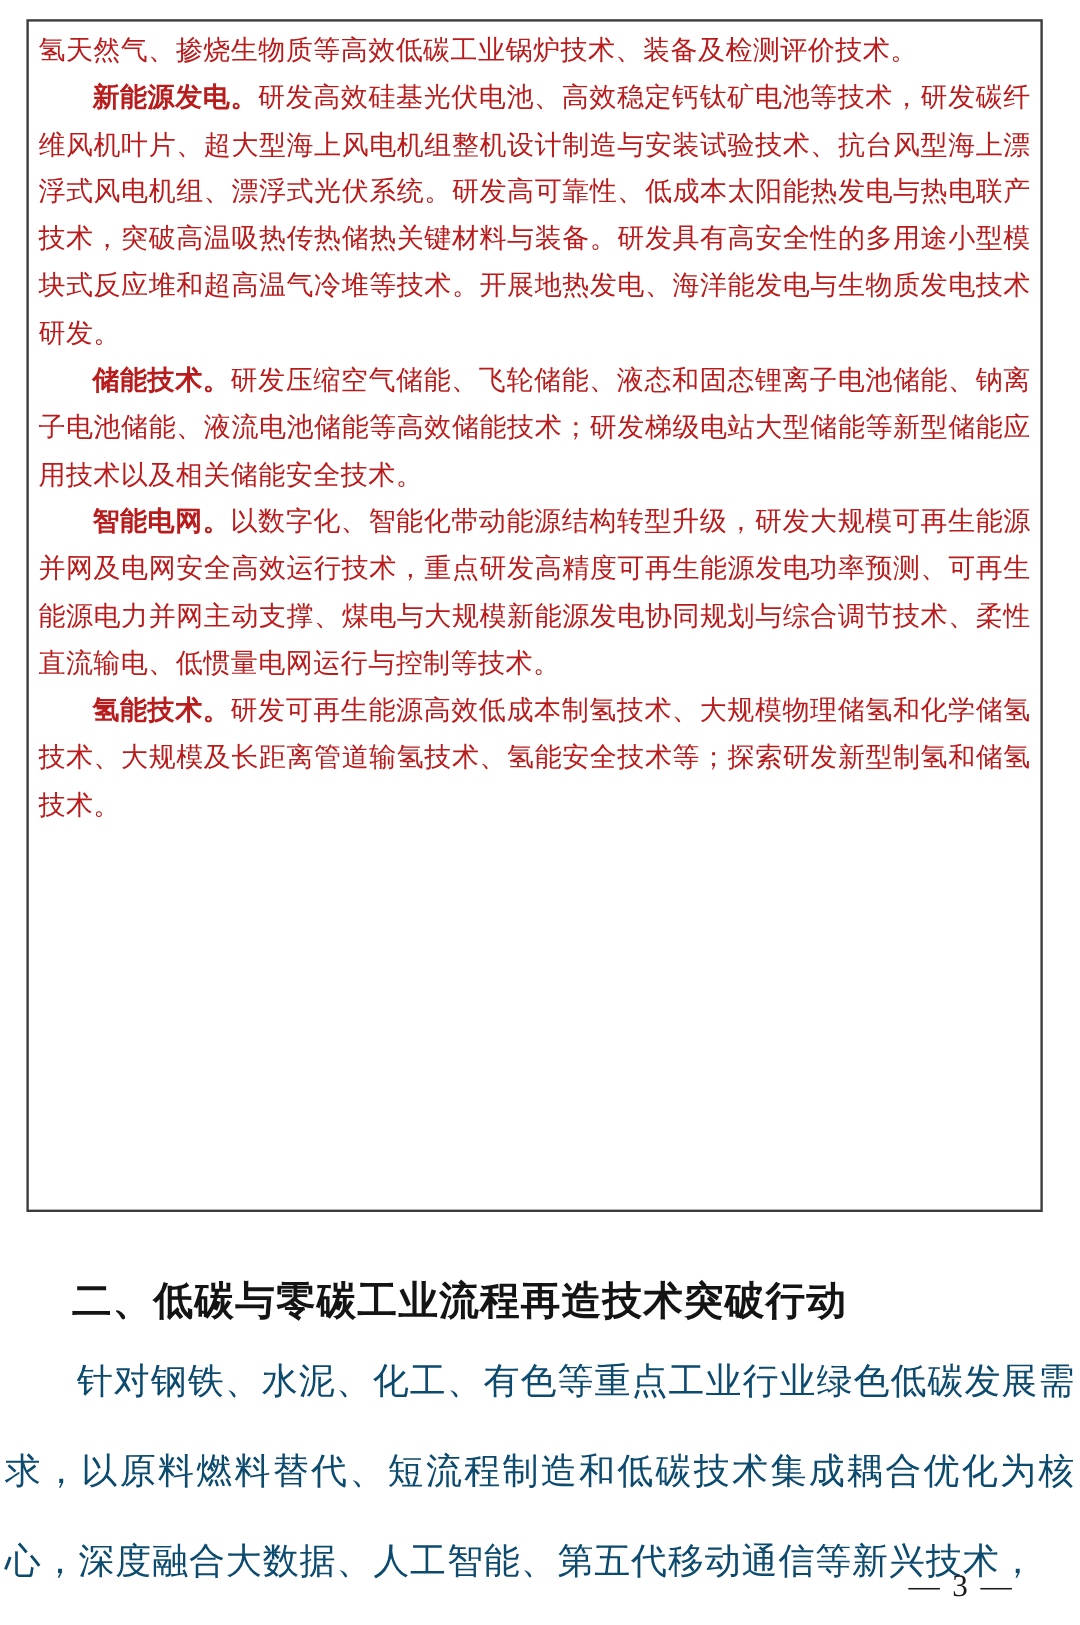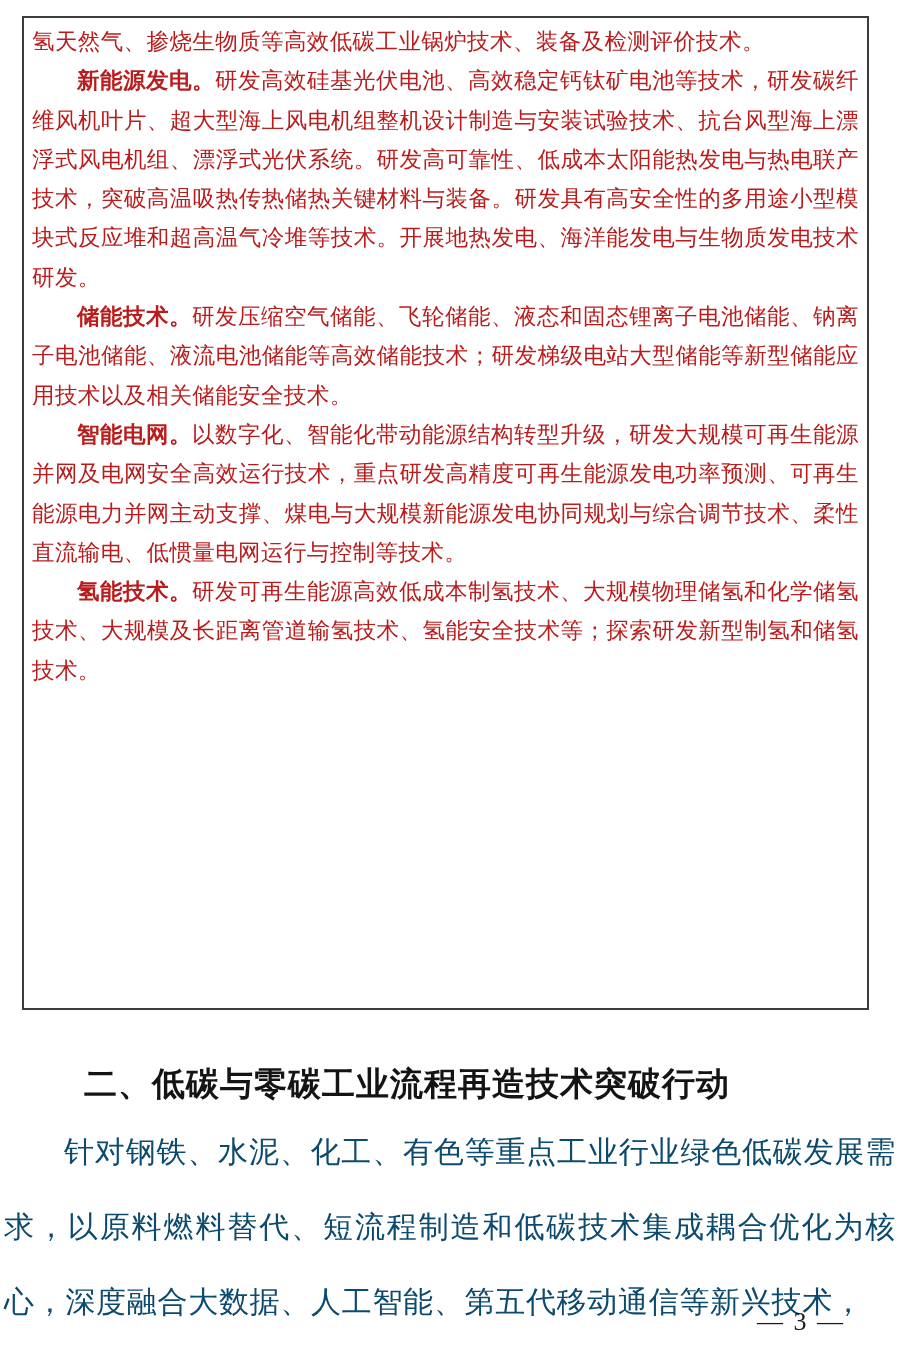--- a/index.html
+++ b/index.html
@@ -38,21 +38,21 @@
     color: #b91c1c;
   }
   .bp.ind { text-indent: 2em; }
   .bp .lead { font-weight: bold; }
   
   .section-heading {
     position: absolute;
     left: 0;
     top: 1064px;
     margin: 0;
-    padding-left: 84px;
+    padding-left: 60px;
     font-family: "Liberation Sans", sans-serif;
     font-weight: 700;
     font-size: 33px;
     line-height: 40px;
     letter-spacing: 1px;
     color: #141414;
     white-space: nowrap;
   }
   
   .body-para {

